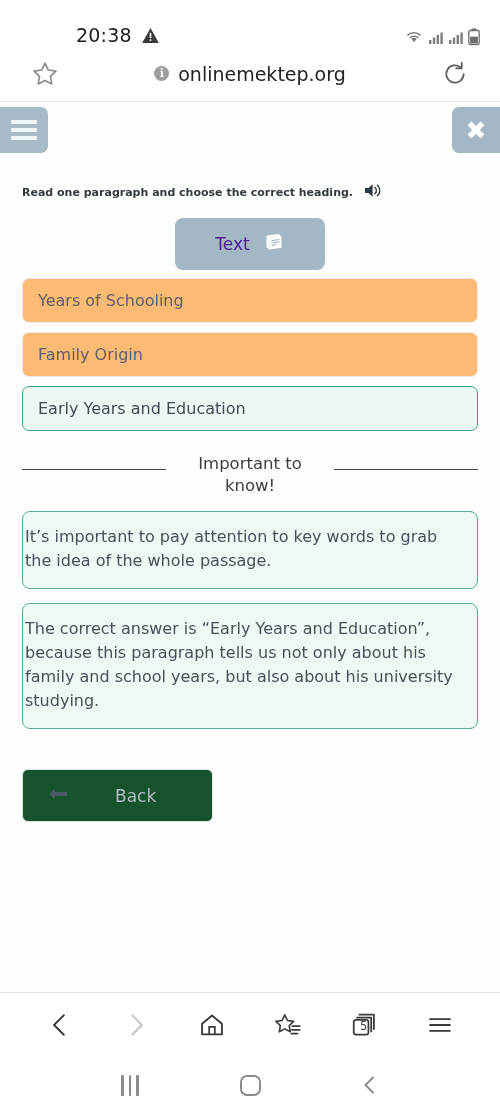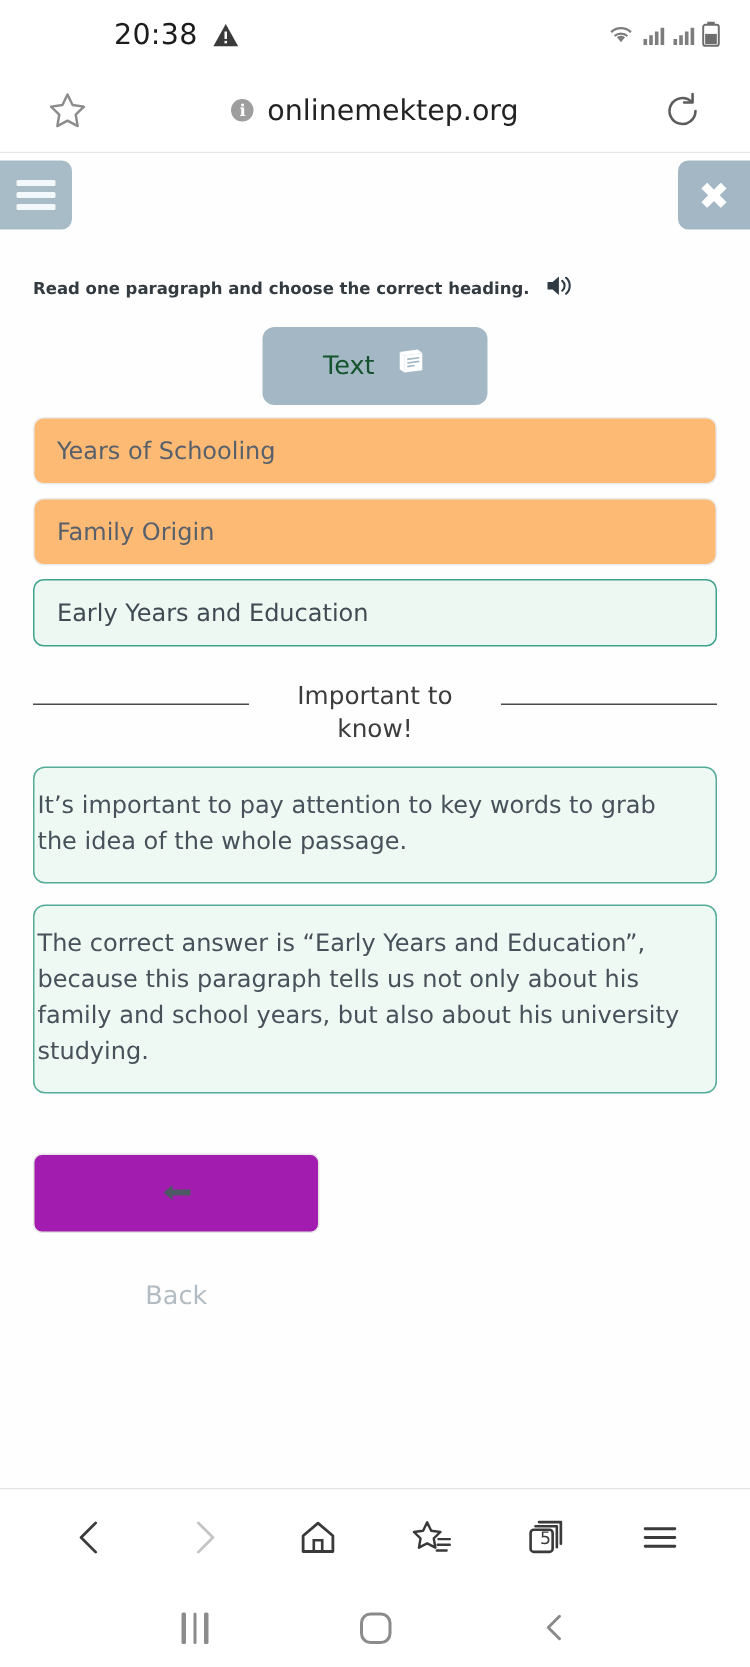--- a/index.html
+++ b/index.html
@@ -7,21 +7,21 @@
     width: 500px; height: 1111px;
     background: #ffffff;
     font-family: "DejaVu Sans", sans-serif;
     overflow: hidden;
   }
   .phone { position: relative; width: 500px; height: 1111px; background:#fff; }
 
   
   .statusbar {
     height: 46px; width: 100%;
-    display: flex; align-items: center;
+    display: flex; align-items: flex-end;
     padding: 0 14px;
     background: #ffffff;
   }
   .sb-left { display:flex; align-items:center; gap:10px; margin-left:62px; }
   .sb-time { font-size: 19px; color:#1c1c1c; letter-spacing:0.2px; font-family:"DejaVu Sans", sans-serif;}
   .sb-warn { width:17px; height:15px; display:block; }
   .sb-right { margin-left:auto; display:flex; align-items:center; gap:4px; padding-right:6px;}
   .sb-right svg { display:block; }
 
   
@@ -93,21 +93,21 @@
     max-width: 400px;
   }
   .prompt .speaker { display:inline-block; vertical-align:-3px; margin-left:7px; }
 
   .text-tab-row { display:flex; justify-content:center; margin-top:14px; }
   .text-tab {
     background:#a3b8c4;
     border-radius:8px;
     width:150px; height:52px;
     display:flex; align-items:center; justify-content:center; gap:13px;
-    color:#14532d; font-size:17px;
+    color:#4c1d95; font-size:17px;
   }
 
   .options { margin: 8px 22px 0 22px; }
   .option {
     border:1px solid #eaeaea;
     border-radius:7px;
     background:#fdba74;
     height:45px;
     display:flex; align-items:center;
     padding: 0 15px;
@@ -140,25 +140,24 @@
     background:#eef9f4;
     padding:13px 14px 15px 2px;
     font-size:16px; color:#46515a; line-height:1.5;
   }
 
   .back-row { margin: 40px 22px 0 22px; }
   .back-btn {
     width:191px; height:53px;
     border:1px solid #e4e4e4;
     border-radius:6px;
-    background:#a21caf;
+    background:#14532d;
     display:flex; align-items:center;
-    padding: 16px 24px;
+    padding: 0 24px;
     gap:46px;
-    flex-direction:column;
   }
   .back-label { font-size:17px; color:#b3bcc2; }
 
   
   .browser-sep { height:1px; background:#e4e4e4; }
   .browser-bar {
     height:64px; background:#ffffff;
     display:flex; align-items:center; justify-content:space-around;
     padding: 0 22px;
   }

